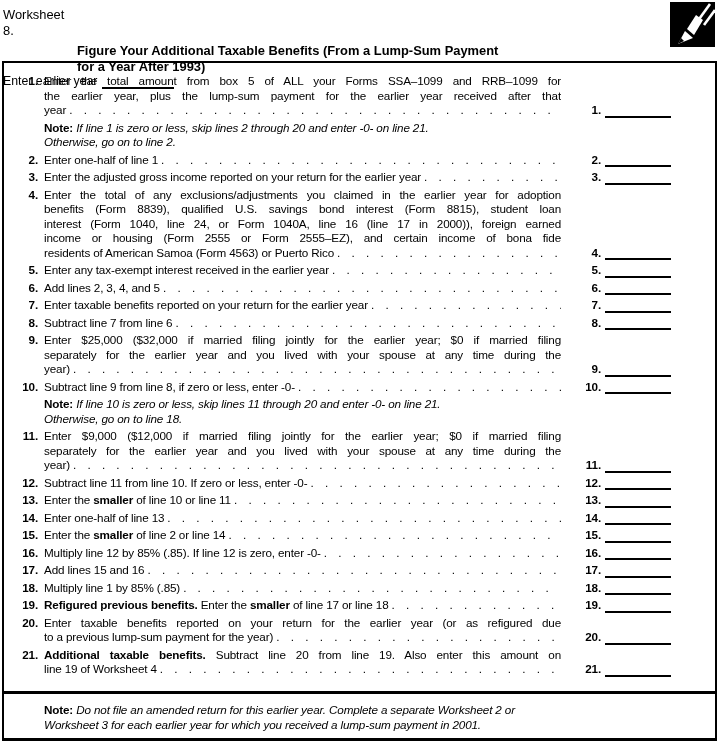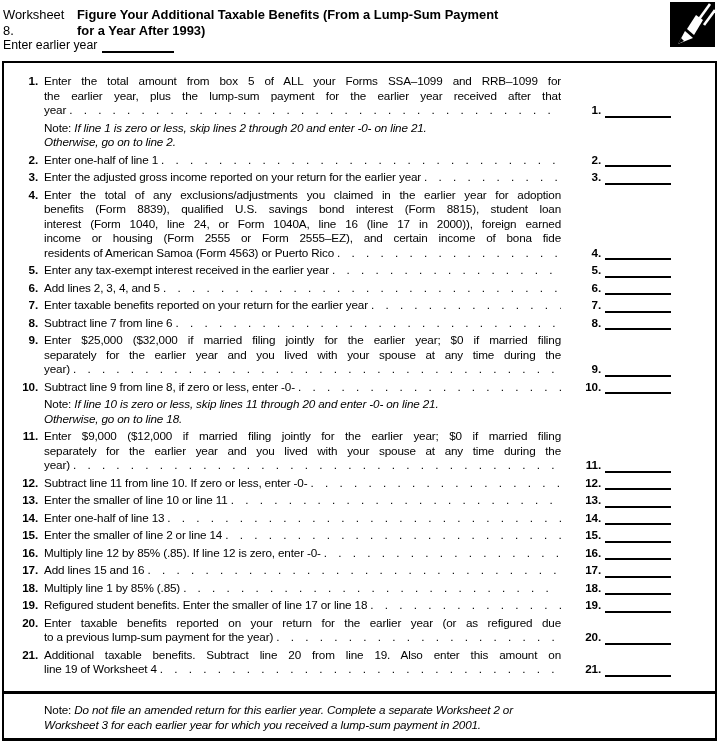--- a/index.html
+++ b/index.html
@@ -5,40 +5,40 @@
   html,body{margin:0;padding:0;background:#fff;}
   .page{
     position:relative;width:719px;height:743px;background:#fff;color:#000;
     font-family:"Liberation Sans","DejaVu Sans",sans-serif;
     font-size:11.7px;line-height:14.5px;overflow:hidden;
   }
   
   .hdr{padding:7px 60px 0 3px;}
   .hdr-top{display:flex;}
   .ws-label{flex:none;width:74px;font-size:12.9px;line-height:15.5px;}
-  .ws-title{font-weight:bold;font-size:12.9px;line-height:15.5px;}
+  .ws-title{font-weight:bold;font-size:12.9px;line-height:15.5px;margin-top:36px;}
   .earlier{display:flex;align-items:flex-end;font-size:12.3px;}
   .blankline{display:inline-block;width:72px;height:12px;border-bottom:2px solid #000;margin-left:5px;}
   .pencil{position:absolute;top:2px;right:4px;}
   
   .box{
     position:absolute;left:2px;right:2px;top:61px;bottom:2px;
     border:2px solid #000;border-bottom-width:3px;
     display:flex;flex-direction:column;
   }
   .rows{flex:1;padding:11px 44px 0 10px;letter-spacing:-0.15px;}
   .row{display:flex;margin-bottom:3px;}
   .num{flex:none;width:24px;margin-right:6px;text-align:right;font-weight:bold;}
   .body{flex:1;min-width:0;}
   .line{min-height:14.5px;}
   .line.just{text-align:justify;text-align-last:justify;white-space:nowrap;overflow:hidden;}
   .line.last{display:flex;align-items:baseline;}
   .ltext{flex:none;white-space:nowrap;}
   .leader{flex:1;min-width:0;overflow:hidden;white-space:nowrap;letter-spacing:4px;margin-left:3px;}
-  .b{font-weight:normal;}
+  .b{font-weight:bold;}
   .i{font-style:italic;}
   .ans{flex:none;width:110px;align-self:flex-end;display:flex;align-items:flex-end;height:14.5px;}
   .anum{flex:none;width:40px;text-align:right;font-weight:bold;}
   .blank{flex:none;width:66px;height:12px;margin-left:4px;border-bottom:2px solid #000;}
   
   .footnote{border-top:3px solid #000;padding:9px 60px 6px 40px;letter-spacing:-0.15px;margin-top:8px;}
 </style>
 </head>
 <body>
 
@@ -324,21 +324,21 @@
           </div>
           <div class="ans">
             <span class="anum">18.</span>
             <span class="blank"></span>
           </div>
         </div>
         <div class="row">
           <div class="num">19.</div>
           <div class="body">
             <div class="line last">
-              <span class="ltext"><span class="b ">Refigured student benefits.</span><span> Enter the </span><span class="b ">smaller</span><span> of line 17 or line 18</span></span>
+              <span class="ltext"><span class="b ">Refigured previous benefits.</span><span> Enter the </span><span class="b ">smaller</span><span> of line 17 or line 18</span></span>
               <span class="leader">. . . . . . . . . . . . . . . . . . . . . . . . . . . . . . . . . . . . . . . . . . . . . . . . . .</span>
             </div>
           </div>
           <div class="ans">
             <span class="anum">19.</span>
             <span class="blank"></span>
           </div>
         </div>
         <div class="row">
           <div class="num">20.</div>

